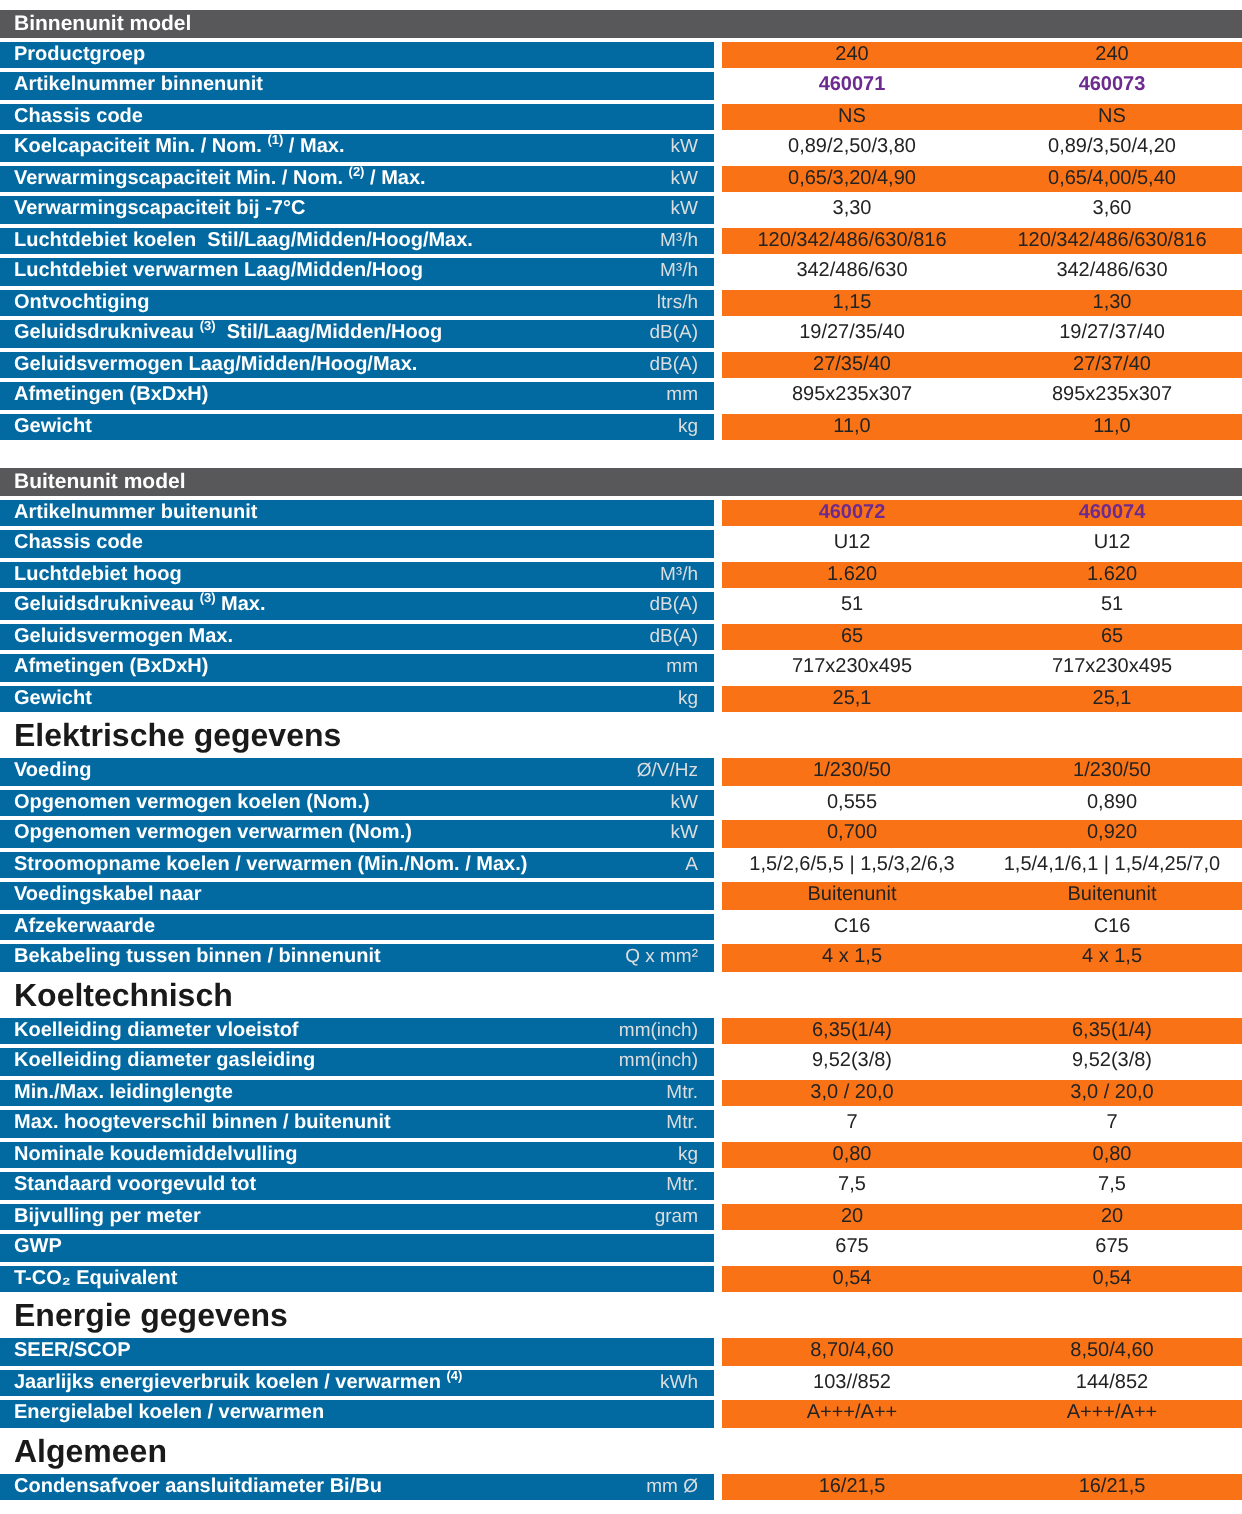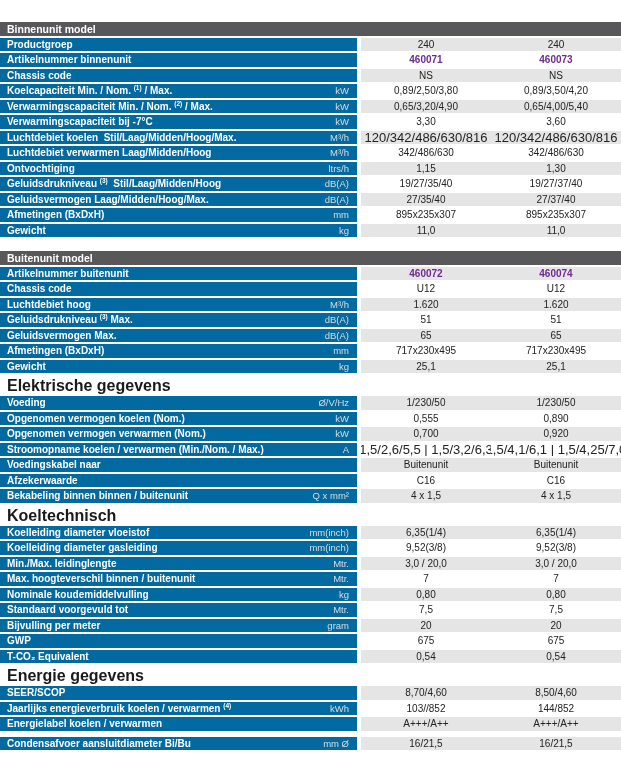--- a/index.html
+++ b/index.html
@@ -1,21 +1,21 @@
 <!DOCTYPE html>
 <html><head>
 <meta charset="utf-8">
 <style>
   html, body { margin: 0; padding: 0; background: #ffffff; }
   body {
     width: 621px;
     font-family: "Liberation Sans", "DejaVu Sans", sans-serif;
     -webkit-font-smoothing: antialiased;
   }
-  .sheet { padding-top: 22px; width: 621px; }
+  .sheet { padding-top: 5px; width: 621px; }
   .section { }
   .section.bar-header { margin-top: 14px; }
   .section.bar-header:first-child { margin-top: 0; }
   .section.with-heading { margin-top: 6px; }
   .section-heading {
     font-size: 16px;
     font-weight: bold;
     color: #1a1a1a;
     margin: 0 0 4px 7px;
     line-height: 13px;
@@ -63,28 +63,28 @@
   .vals span {
     width: 50%;
     display: flex;
     align-items: center;
     justify-content: center;
     font-size: 10px;
     color: #232323;
     white-space: pre;
     overflow: hidden;
   }
-  .row.alt .vals { background: #e5e5e5; }
+  .row.alt .vals { background: #f97316; }
   .row.hdr .label-cell,
   .row.hdr .gap,
   .row.hdr .vals { background: #58585a; }
   .row.hdr .lbl { font-size: 10.5px; }
   .row.hdr .vals span { color: #ffffff; font-weight: bold; font-size: 10.5px; margin-top: 28px; }
   .row.accent .vals span { color: #6e2b8f; font-weight: bold; }
-  .row.small .vals span { font-size: 13px; }
+  .row.small .vals span { font-size: 10px; }
 </style>
 </head>
 <body>
 
 <div class="sheet">
     <div class="section bar-header">
       <div class="row hdr">
     <div class="label-cell">
           <span class="lbl">Binnenunit model</span>
           <span class="sup"></span>
@@ -448,21 +448,21 @@
           <span class="unit"></span>
         </div>
     <div class="gap"></div>
     <div class="vals">
           <span class="v0">C16</span>
           <span class="v1">C16</span>
         </div>
   </div>
       <div class="row alt">
     <div class="label-cell">
-          <span class="lbl">Bekabeling binnen binnen / buitenunit</span>
+          <span class="lbl">Bekabeling tussen binnen / binnenunit</span>
           <span class="sup"></span>
           <span class="lbl2"></span>
           <span class="unit">Q x mm²</span>
         </div>
     <div class="gap"></div>
     <div class="vals">
           <span class="v0">4 x 1,5</span>
           <span class="v1">4 x 1,5</span>
         </div>
   </div>
@@ -623,20 +623,21 @@
           <span class="unit"></span>
         </div>
     <div class="gap"></div>
     <div class="vals">
           <span class="v0">A+++/A++</span>
           <span class="v1">A+++/A++</span>
         </div>
   </div>
     </div>
     <div class="section with-heading">
+      <div class="section-heading">Algemeen</div>
       <div class="row alt">
     <div class="label-cell">
           <span class="lbl">Condensafvoer aansluitdiameter Bi/Bu</span>
           <span class="sup"></span>
           <span class="lbl2"></span>
           <span class="unit">mm Ø</span>
         </div>
     <div class="gap"></div>
     <div class="vals">
           <span class="v0">16/21,5</span>

